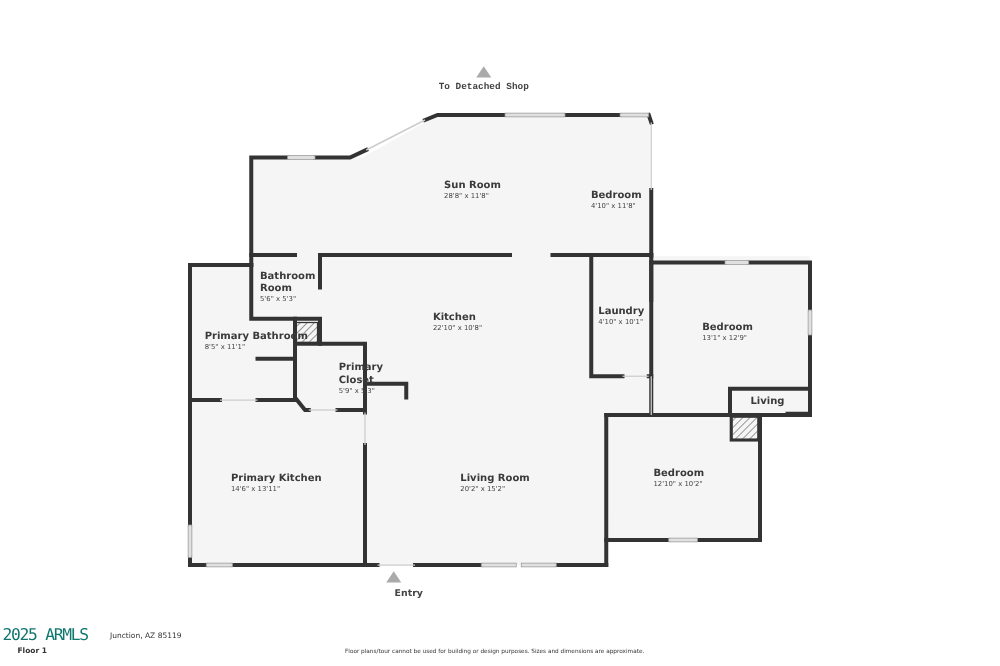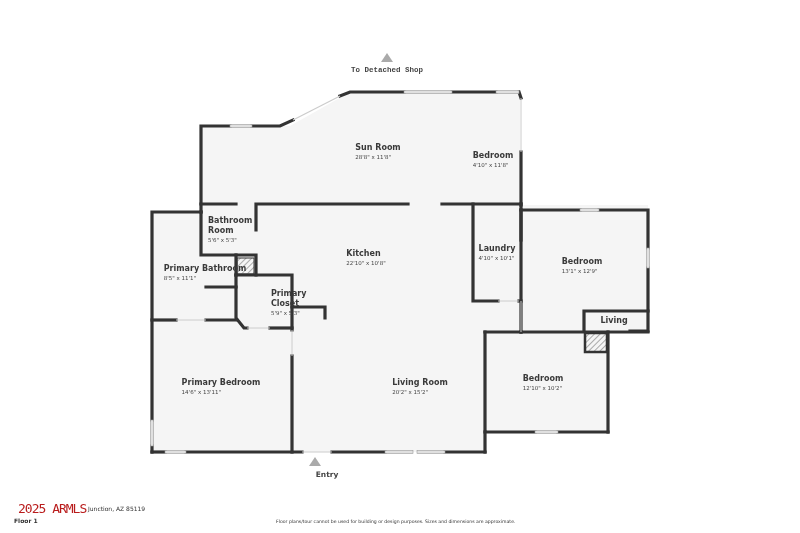--- a/index.html
+++ b/index.html
@@ -3,21 +3,21 @@
 <meta charset="utf-8">
 <style>
   html, body { margin:0; padding:0; background:#ffffff; }
   body { width:800px; height:533px; position:relative; overflow:hidden; font-family:"DejaVu Sans", sans-serif; }
   svg { position:absolute; left:0; top:0; }
   .lbl { position:absolute; text-align:left; color:#3a3a3a; transform:translateX(-50%); white-space:nowrap; }
   .lbl .name { font-size:8px; font-weight:bold; line-height:10px; display:block; }
   .lbl .dim { font-size:5.5px; line-height:8px; display:block; color:#444; }
   .ext { position:absolute; font-size:7.5px; font-weight:bold; color:#444; transform:translateX(-50%); white-space:nowrap; }
   .footer { position:absolute; font-size:6px; color:#333; white-space:nowrap; }
-  .wm { position:absolute; left:18px; top:501px; font-size:13px; font-family:"DejaVu Sans Mono", monospace; color:#b91c1c; letter-spacing:-1px; }
+  .wm { position:absolute; left:2px; top:501px; font-size:13px; font-family:"DejaVu Sans Mono", monospace; color:#0f766e; letter-spacing:-1px; }
 </style>
 </head>
 <body>
 
 <svg width="800" height="533" viewBox="0 0 800 533">
   <defs>
     <pattern id="hatch" patternUnits="userSpaceOnUse" width="4" height="4" patternTransform="rotate(45)">
       <line x1="0" y1="0" x2="0" y2="4" stroke="#777" stroke-width="1.2"></line>
     </pattern>
   </defs>
@@ -144,24 +144,24 @@
   <span class="dim">8'5" x 11'1"</span>
 </div>
 <div class="lbl" style="left:263px;top:289px;margin-left:28px;">
   <span class="name" style="white-space:normal;width:40px;">Primary Closet</span>
   <span class="dim">5'9" x 5'3"</span>
 </div>
 <div class="lbl" style="left:614px;top:316px;">
   <span class="name">Living</span>
 </div>
 <div class="lbl" style="left:221px;top:378px;">
-  <span class="name">Primary Bedroom</span>
+  <span class="name">Primary Kitchen</span>
   <span class="dim">14'6" x 13'11"</span>
 </div>
-<div class="lbl" style="left:396px;top:378px;margin-left:24px;">
+<div class="lbl" style="left:396px;top:378px;">
   <span class="name">Living Room</span>
   <span class="dim">20'2" x 15'2"</span>
 </div>
 <div class="lbl" style="left:543px;top:374px;">
   <span class="name">Bedroom</span>
   <span class="dim">12'10" x 10'2"</span>
 </div>
 
 <div class="wm">2025 ARMLS</div>
 <div class="footer" style="left:88px;top:505px;">Junction, AZ 85119</div>

